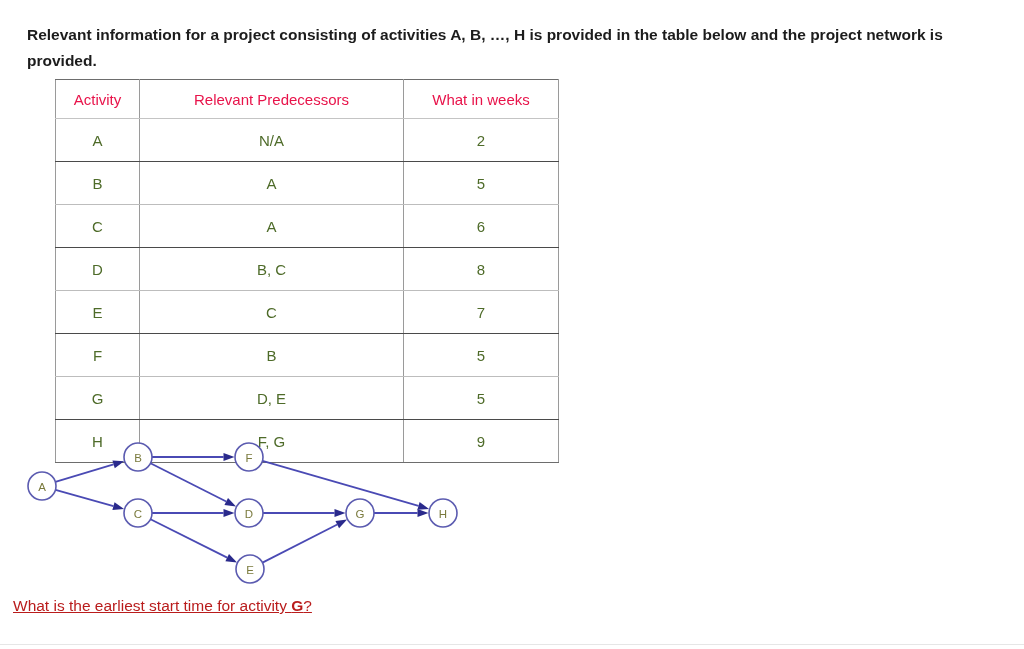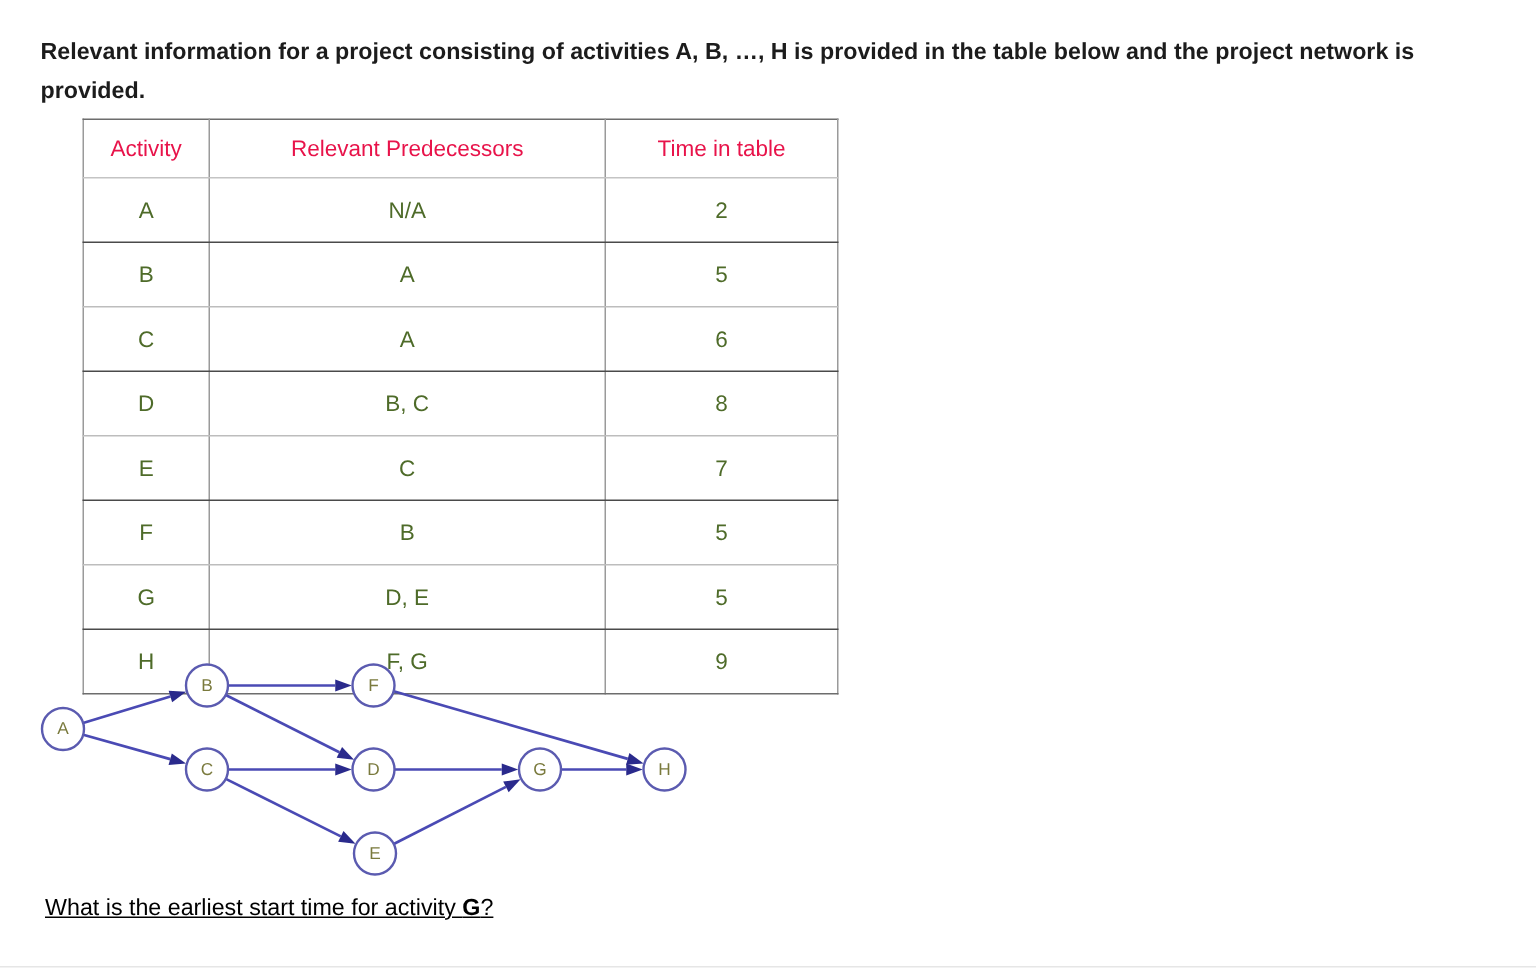--- a/index.html
+++ b/index.html
@@ -86,24 +86,24 @@
     fill: #7a7a3d;
     font-family: "Liberation Sans", sans-serif;
     font-size: 11.5px;
     text-anchor: middle;
     dominant-baseline: central;
   }
 
   
   .question {
     position: absolute;
-    left: 30px;
+    left: 13px;
     top: 597px;
     font-size: 15.5px;
-    color: #000000;
+    color: #b91c1c;
     text-decoration: underline;
     cursor: pointer;
     white-space: nowrap;
   }
   .question b { font-weight: bold; }
 
   .bottom-rule {
     position: absolute;
     left: 0;
     top: 644px;
@@ -120,21 +120,21 @@
 <table class="ptable">
   <colgroup>
     <col class="c1">
       <col class="c2">
       <col class="c3">
   </colgroup>
   <thead>
     <tr>
       <th>Activity</th>
       <th>Relevant Predecessors</th>
-      <th>Time in table</th>
+      <th>What in weeks</th>
     </tr>
   </thead>
   <tbody>
     <tr class="dark-bottom">
       <td>A</td>
       <td>N/A</td>
       <td>2</td>
     </tr>
     <tr class="dark-top">
       <td>B</td>

